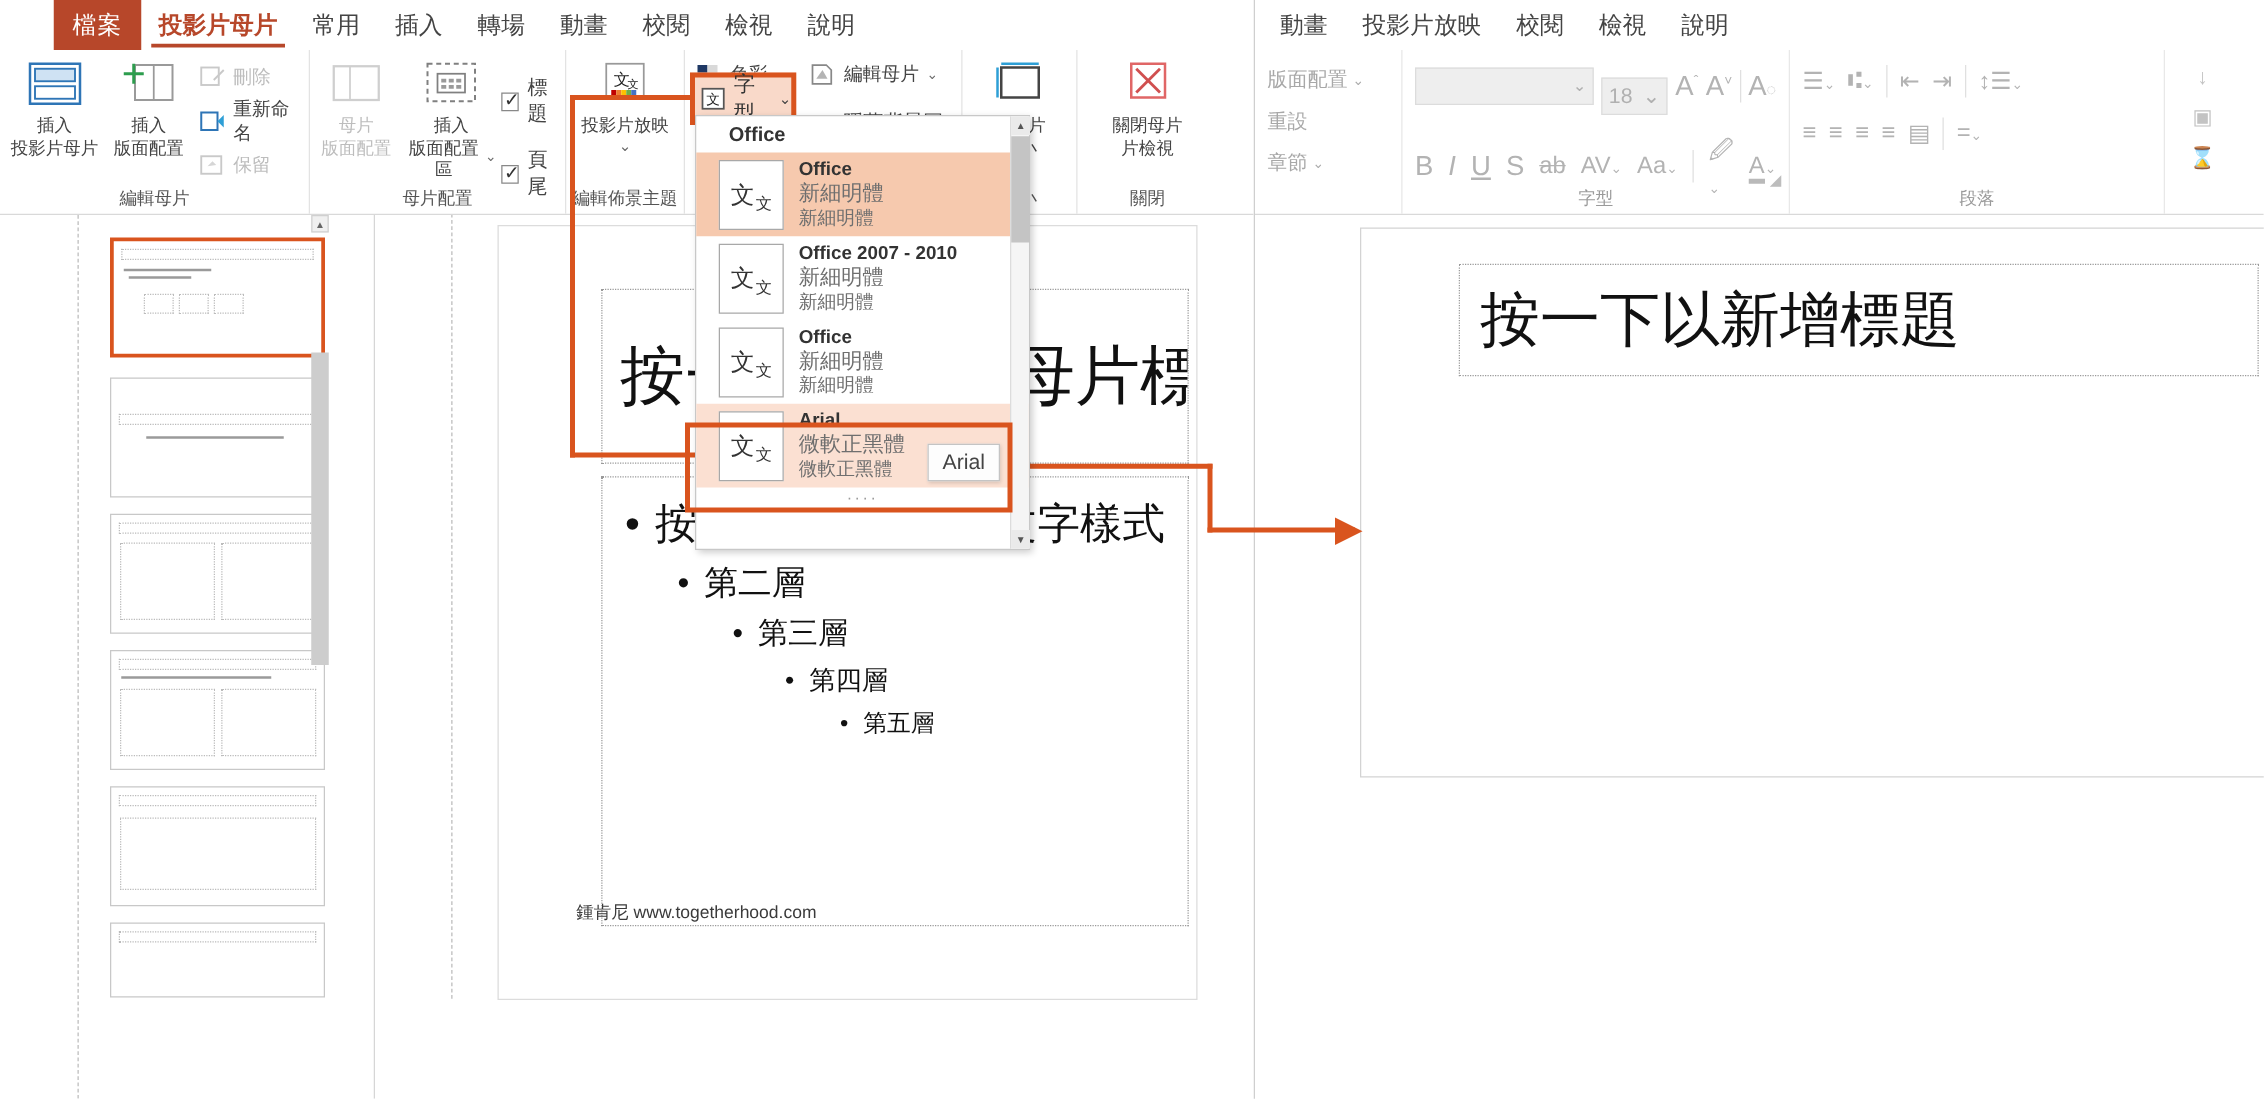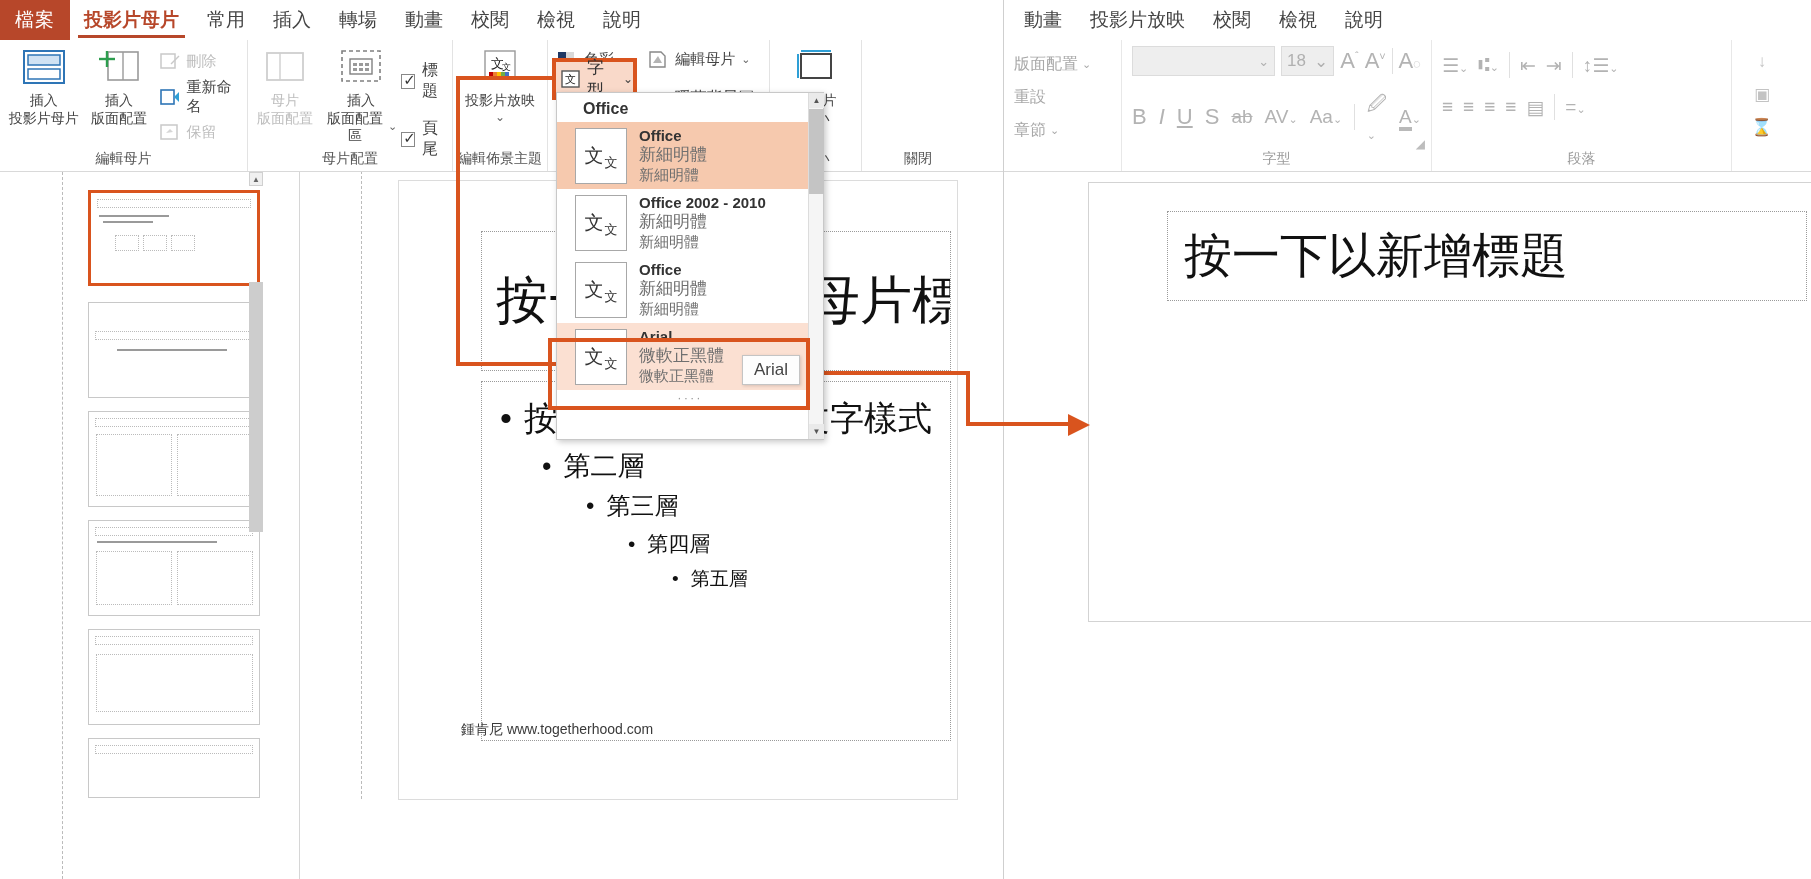--- a/index.html
+++ b/index.html
@@ -17,21 +17,21 @@
   .left-window {
     position:absolute; left:0; top:0; width:1003px; height:879px;
     background:#ffffff; overflow:hidden;
   }
   .ppt-ribbon-area {
     position:absolute; left:0; top:0; width:1003px; height:172px;
     background:#ffffff; border-bottom:1px solid #d9d9d9;
   }
   
   .tabstrip { position:absolute; left:0; top:0; height:40px; width:100%;
-              display:flex; align-items:center; }
+              display:flex; align-items:center;padding-left:43px; }
   .tab-file {
     width:70px; height:40px; background:#b7472a; color:#fff;
     display:flex; align-items:center; justify-content:center;
     font-size:19px; letter-spacing:1px;
   }
   .tab {
     height:40px; padding:0 14px; display:flex; align-items:center;
     font-size:19px; color:#444; position:relative;
   }
   .tab.active { color:#b7472a; font-weight:bold; }
@@ -214,21 +214,21 @@
               font-size:14px; color:#9a9a9a; }
   .slidegrp { display:flex; flex-direction:column; gap:12px; padding-top:8px;
               font-size:16px; color:#a8a8a8; }
   .fontgrp-row1 { display:flex; align-items:center; gap:6px; }
   .fontgrp-row2 { display:flex; align-items:center; gap:12px; margin-top:14px; }
   .fontbox { width:172px; height:30px; background:#eeeeee; border:1px solid #dcdcdc;
              display:flex; align-items:center; justify-content:flex-end; padding-right:5px;
              font-size:13px; color:#b0b0b0; }
   .sizebox { width:62px; height:30px; background:#eeeeee; border:1px solid #dcdcdc;
              display:flex; align-items:center; justify-content:space-between;
-             padding:0 5px; font-size:17px; color:#b0b0b0; }
+             padding:0 5px; font-size:17px; color:#b0b0b0;margin-top:16px; }
   .fbtn { font-size:22px; color:#b3b3b3; }
   .fbtn.small { font-size:19px; }
   .paragrp-row { display:flex; align-items:center; gap:10px; }
   .paragrp-row.r2 { margin-top:16px; }
   .divider-v { width:1px; height:26px; background:#e0e0e0; }
   .dlg-launcher { position:absolute; right:6px; bottom:20px; font-size:12px; color:#bdbdbd; }
 
   .r-slide {
     position:absolute; left:84px; top:182px; width:740px; height:440px;
     background:#fff; border:1px solid #d3d3d3;
@@ -452,20 +452,33 @@
                 </svg>
               </span>
               <span>投影片</span>
               <span>大小</span>
             </div>
           </div>
           <div class="rgroup-label">大小</div>
         </div>
 
         <div class="rgroup" style="width:112px;border-right:none;">
+          <div class="rgroup-body">
+            <div class="bigbtn">
+              <span class="glyph">
+                <svg width="46" height="38" viewBox="0 0 46 38">
+                  <rect x="10" y="3" width="27" height="27" fill="#fff" stroke="#e06666" stroke-width="2"></rect>
+                  <line x1="14" y1="7" x2="33" y2="26" stroke="#d04f4f" stroke-width="2.2"></line>
+                  <line x1="33" y1="7" x2="14" y2="26" stroke="#d04f4f" stroke-width="2.2"></line>
+                </svg>
+              </span>
+              <span>關閉母片</span>
+              <span>片檢視</span>
+            </div>
+          </div>
           <div class="rgroup-label">關閉</div>
         </div>
 
       </div>
 
       <div class="hl-fonts">
         <div class="hl-fonts-inner">
           <span>
             <svg width="22" height="21" viewBox="0 0 22 21">
               <rect x="2" y="2" width="17" height="16" fill="#fff" stroke="#555" stroke-width="1.4"></rect>
@@ -582,21 +595,21 @@
             <div class="fm-n3">新細明體</div>
           </div>
         </div>
 
         <div class="fm-item">
           <div class="fm-swatch">
             <span class="sw-t1">文</span>
             <span class="sw-t2">文</span>
           </div>
           <div class="fm-names">
-            <div class="fm-n1">Office 2002 - 2010</div>
+            <div class="fm-n1">Office 2007 - 2010</div>
             <div class="fm-n2">新細明體</div>
             <div class="fm-n3">新細明體</div>
           </div>
         </div>
 
         <div class="fm-item">
           <div class="fm-swatch">
             <span class="sw-t1">文</span>
             <span class="sw-t2">文</span>
           </div>

